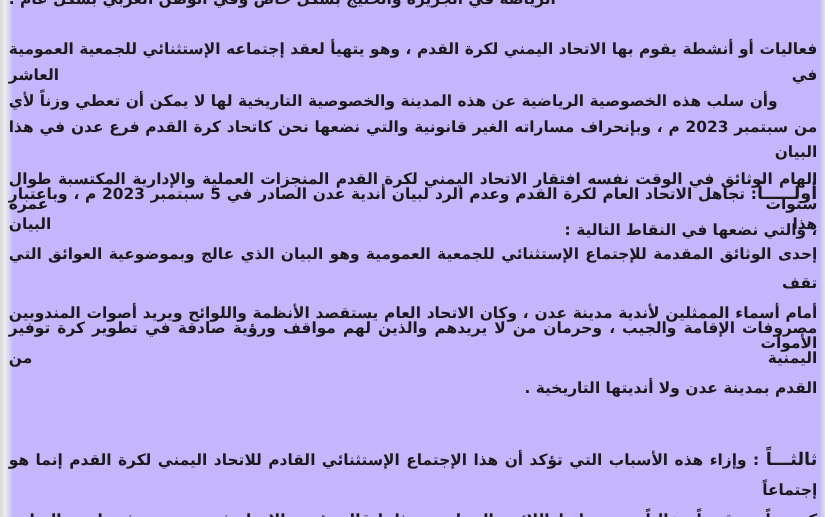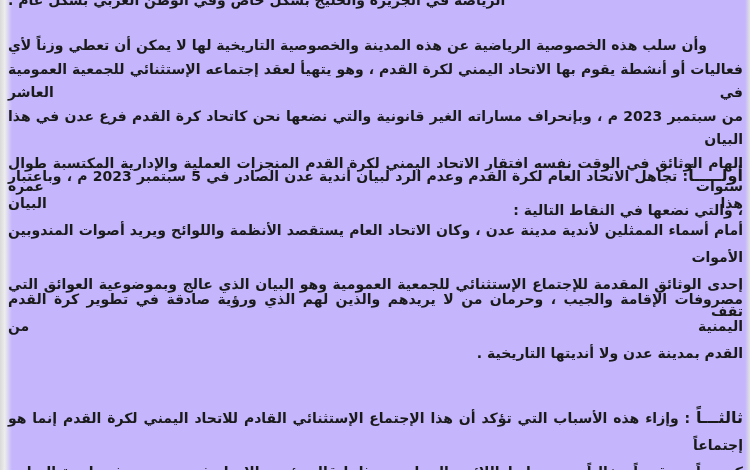--- a/index.html
+++ b/index.html
@@ -72,35 +72,35 @@
 <div class="screen">
 
   <div class="scan-edge-left"></div>
   <div class="scan-edge-right"></div>
 
   <div class="para topline">
     <span>الرياضة في الجزيرة  والخليج بشكل خاص وفي الوطن العربي بشكل عام .</span>
   </div>
 
   <div class="para intro">
+    <div class="jline">فعاليات أو أنشطة يقوم بها الاتحاد اليمني لكرة القدم ، وهو يتهيأ لعقد إجتماعه الإستثنائي للجمعية العمومية في العاشر</div>
     <div class="jline indent-first">وأن سلب هذه الخصوصية الرياضية عن هذه المدينة والخصوصية التاريخية لها لا يمكن أن تعطي وزناً لأي</div>
-    <div class="jline">فعاليات أو أنشطة يقوم بها الاتحاد اليمني لكرة القدم ، وهو يتهيأ لعقد إجتماعه الإستثنائي للجمعية العمومية في العاشر</div>
     <div class="jline">من سبتمبر 2023 م ، وبإنحراف مساراته الغير قانونية والتي نضعها نحن كاتحاد كرة القدم فرع عدن في هذا البيان</div>
     <div class="jline">الهام الوثائق في الوقت نفسه افتقار الاتحاد اليمني لكرة القدم المنجزات العملية والإدارية المكتسبة طوال سنوات عمره</div>
     <div class="endline">، والتي نضعها في النقاط التالية :</div>
   </div>
 
   <div class="para sec1">
     <div class="jline"><span class="sec-heading">أولـــــاً</span><span>: تجاهل الاتحاد العام لكرة القدم وعدم الرد لبيان أندية عدن الصادر في 5 سبتمبر 2023 م ، وباعتبار هذا البيان</span></div>
+    <div class="jline">إحدى الوثائق المقدمة للإجتماع الإستثنائي للجمعية العمومية وهو البيان الذي عالج وبموضوعية العوائق التي تقف</div>
     <div class="jline">أمام أسماء الممثلين لأندية مدينة عدن ، وكان الاتحاد العام يستقصد الأنظمة واللوائح ويريد أصوات المندوبين الأموات</div>
-    <div class="jline">إحدى الوثائق المقدمة للإجتماع الإستثنائي للجمعية العمومية وهو البيان الذي عالج وبموضوعية العوائق التي تقف</div>
   </div>
 
   <div class="para sec2">
-    <div class="jline">مصروفات الإقامة والجيب ، وحرمان من لا يريدهم والذين لهم الذي ورؤية صادقة في تطوير كرة القدم اليمنية من</div>
+    <div class="jline">مصروفات الإقامة والجيب ، وحرمان من لا يريدهم والذين لهم مواقف ورؤية صادقة في تطوير كرة توفير اليمنية من</div>
     <div class="endline">القدم بمدينة عدن ولا أنديتها التاريخية .</div>
   </div>
 
   <div class="para sec3">
     <div class="jline"><span class="sec-heading">ثالثـــاً</span><span> : وإزاء هذه الأسباب التي تؤكد أن هذا الإجتماع الإستثنائي القادم للاتحاد اليمني لكرة القدم إنما هو إجتماعاً</span></div>
     <div class="jline">كرتونياً وترقيعياً وخالياً من ضوابط اللائحة التنظيمية مثلما قال رئيس الاتحاد في تصريحه في احدة البرامج التلفزيونية</div>
   </div>
 
 </div>
 

